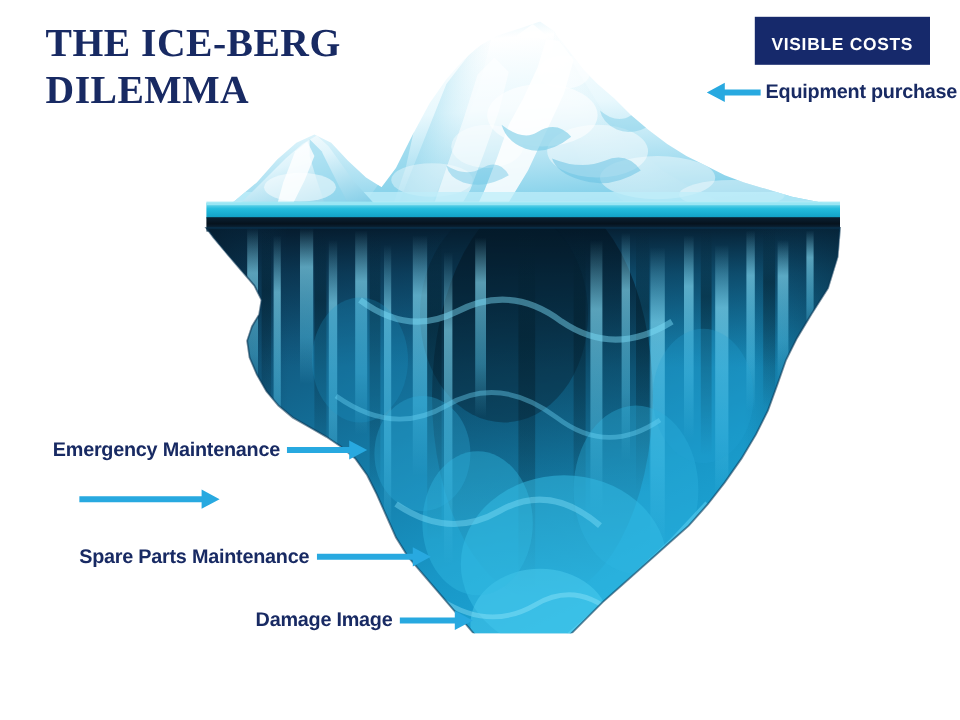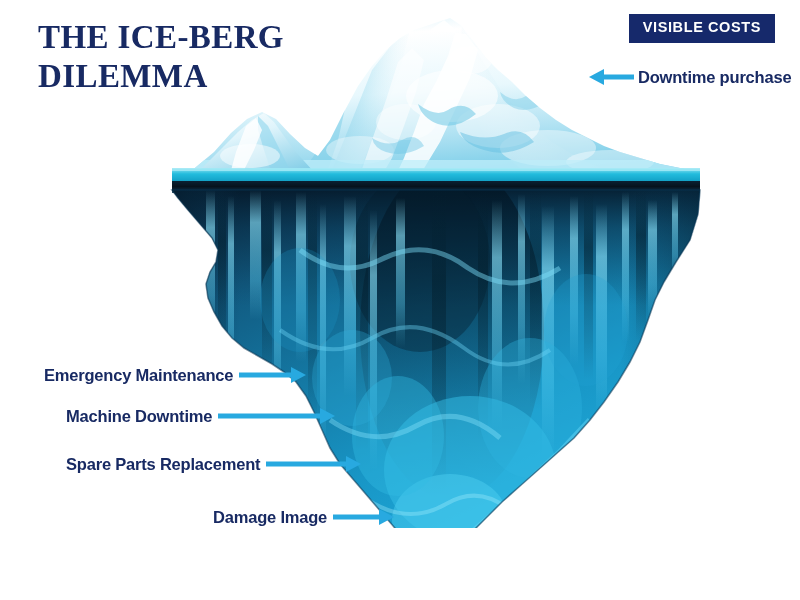--- a/index.html
+++ b/index.html
@@ -34,21 +34,21 @@
 
   
   .badge {
     position: absolute;
     background: #16296b;
     color: #ffffff;
     font-family: "Liberation Sans", sans-serif;
     font-weight: bold;
     font-size: 14.5px;
     letter-spacing: 0.6px;
-    padding: 6px 14px 8px 14px;
+    padding: 17px 14px 8px 14px;
     box-sizing: border-box;
     white-space: nowrap;
     line-height: 1;
   }
   #badge-visible { right: 25px; top: 14px; }
   #badge-hidden  { left: 13px;  top: 166px; }
 
   
   #iceberg-art {
     position: absolute;
@@ -304,39 +304,38 @@
   <div id="title">THE ICE-BERG
 DILEMMA</div>
 
   <div class="badge" id="badge-visible">VISIBLE COSTS</div>
 
 
   <div class="callout" id="callout-equipment">
     <svg class="arrow" width="46" height="18" viewBox="0 0 46 18" aria-hidden="true">
       <path d="M 46,6.5 L 16,6.5 L 16,1 L 1,9 L 16,17 L 16,11.5 L 46,11.5 Z" fill="#28a9e0"></path>
     </svg>
-    <span class="callout-text">Downtime purchase</span>
+    <span class="callout-text">Equipment purchase</span>
   </div>
 
   <div class="callout callout-left" id="callout-emergency">
     <span class="callout-text">Emergency Maintenance</span>
     <svg class="arrow" width="68" height="18" viewBox="0 0 68 18" aria-hidden="true">
       <path d="M 0,6.5 L 52,6.5 L 52,1 L 67,9 L 52,17 L 52,11.5 L 0,11.5 Z" fill="#28a9e0"></path>
     </svg>
   </div>
 
   <div class="callout callout-left" id="callout-downtime">
-    <span class="callout-text">Machine Downtime</span>
     <svg class="arrow" width="118" height="18" viewBox="0 0 118 18" aria-hidden="true">
       <path d="M 0,6.5 L 102,6.5 L 102,1 L 117,9 L 102,17 L 102,11.5 L 0,11.5 Z" fill="#28a9e0"></path>
     </svg>
   </div>
 
   <div class="callout callout-left" id="callout-spare">
-    <span class="callout-text">Spare Parts Replacement</span>
+    <span class="callout-text">Spare Parts Maintenance</span>
     <svg class="arrow" width="96" height="18" viewBox="0 0 96 18" aria-hidden="true">
       <path d="M 0,6.5 L 80,6.5 L 80,1 L 95,9 L 80,17 L 80,11.5 L 0,11.5 Z" fill="#28a9e0"></path>
     </svg>
   </div>
 
   <div class="callout callout-left" id="callout-damage">
     <span class="callout-text">Damage Image</span>
     <svg class="arrow" width="62" height="18" viewBox="0 0 62 18" aria-hidden="true">
       <path d="M 0,6.5 L 46,6.5 L 46,1 L 61,9 L 46,17 L 46,11.5 L 0,11.5 Z" fill="#28a9e0"></path>
     </svg>

